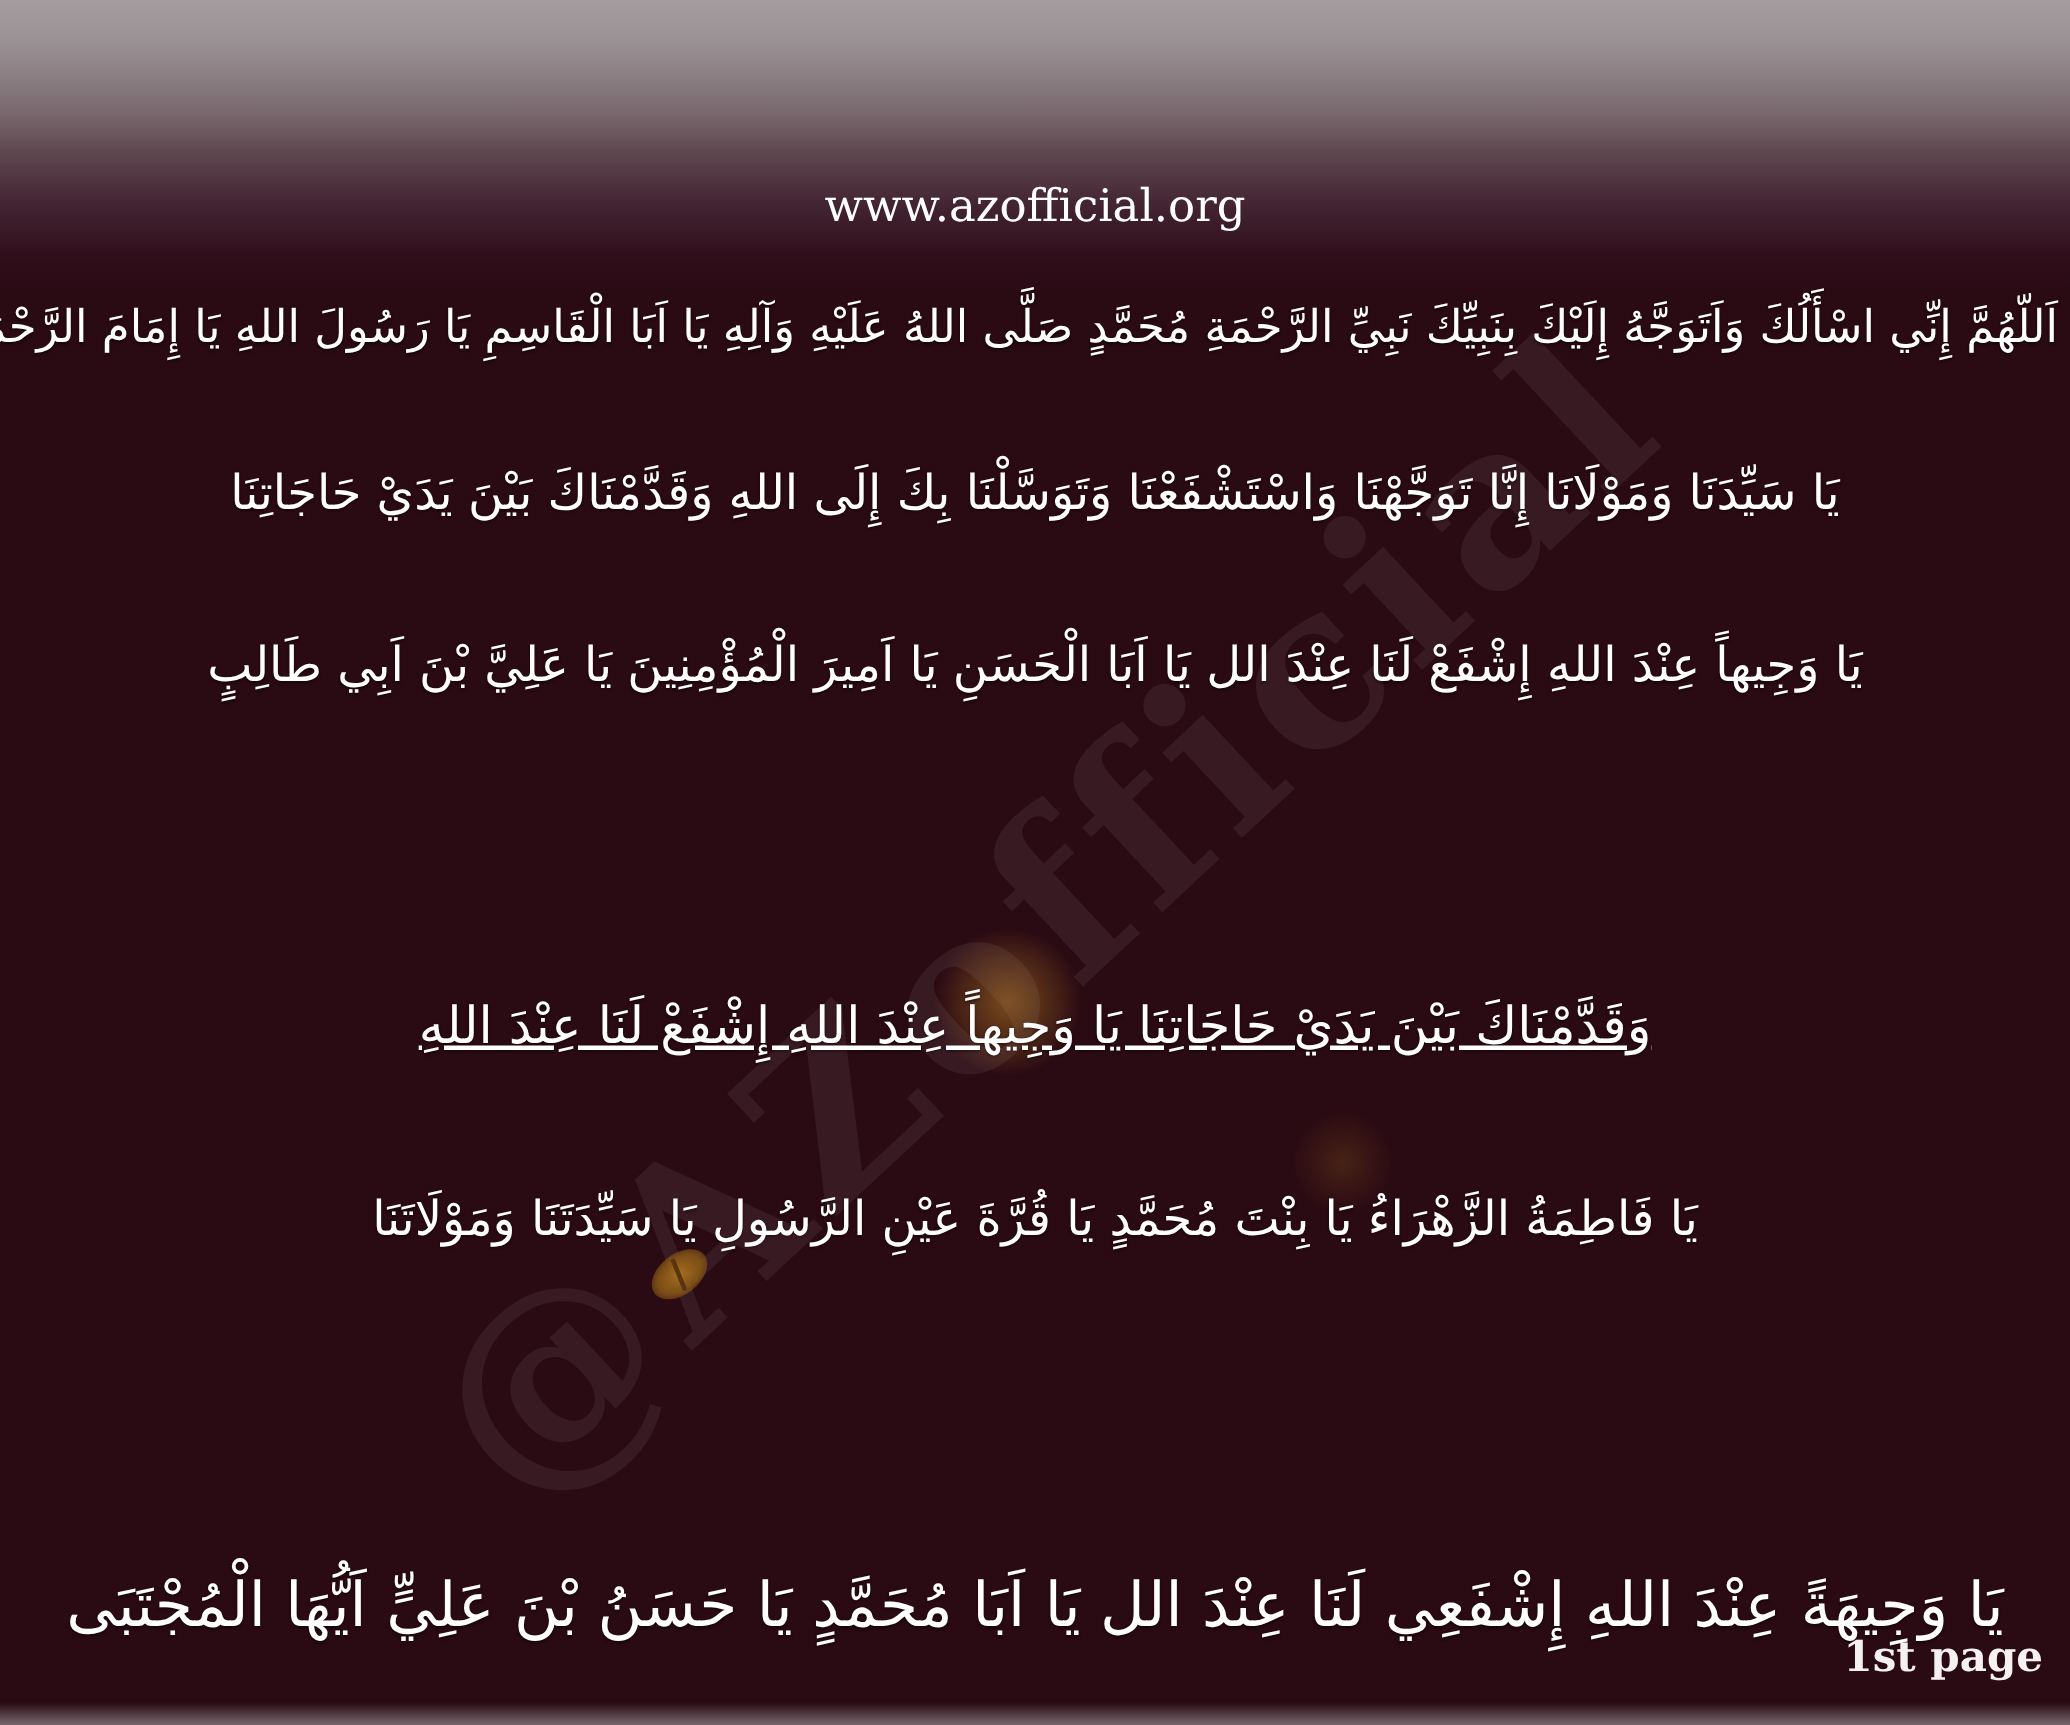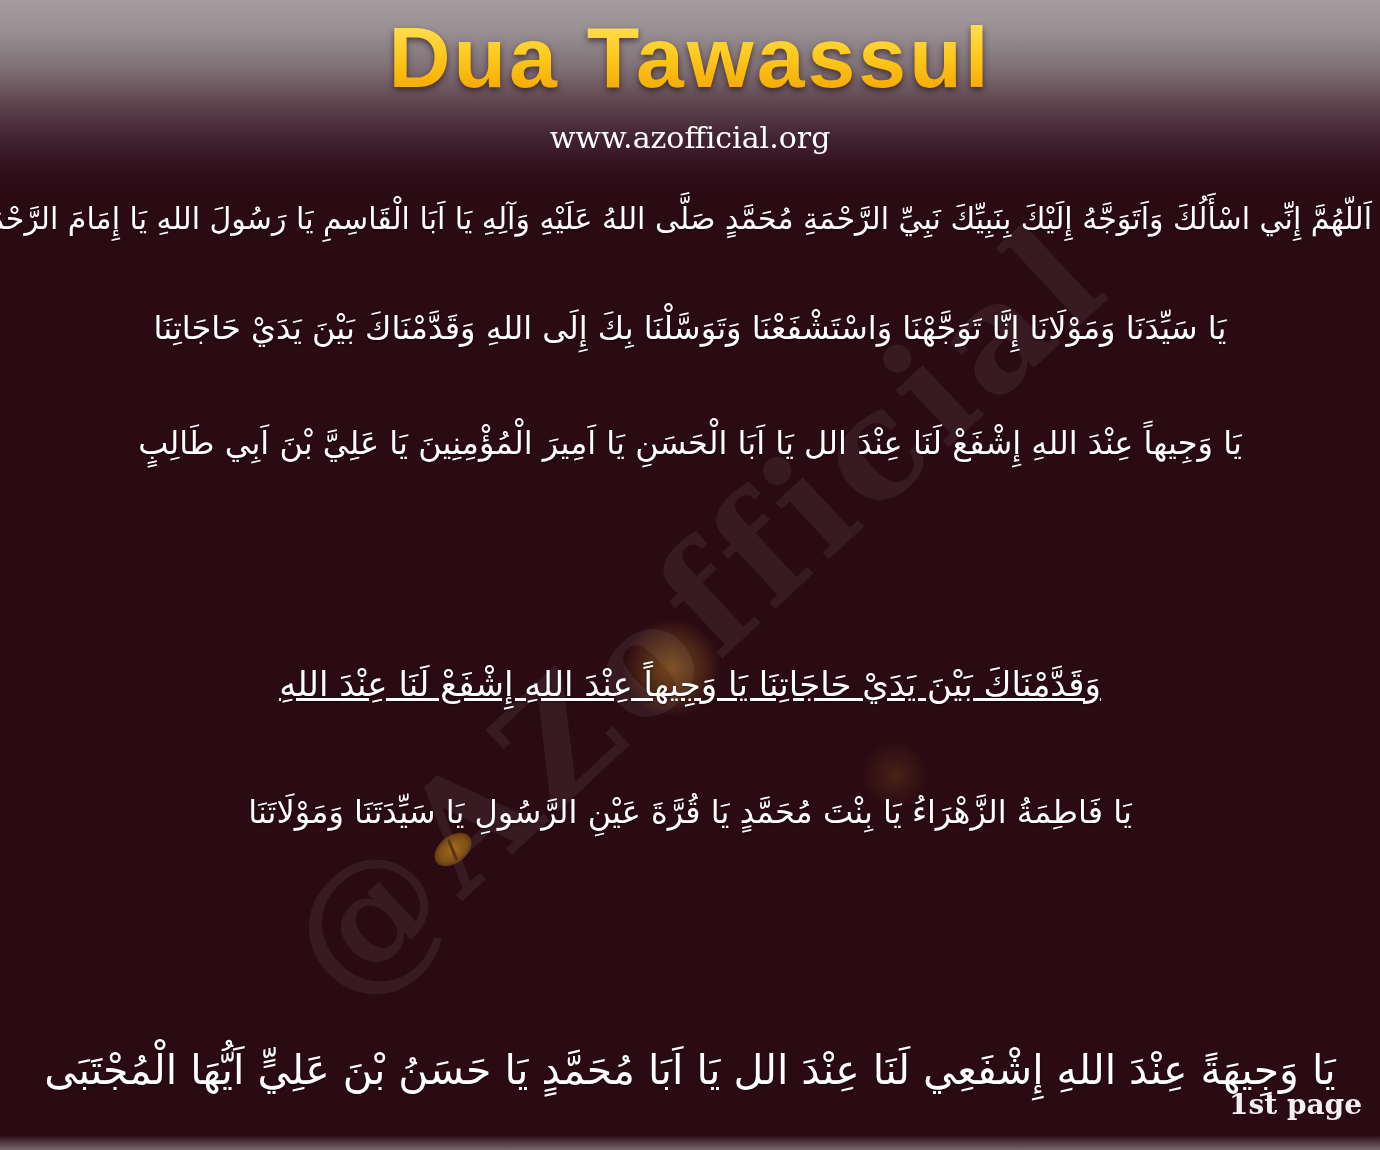--- a/index.html
+++ b/index.html
@@ -142,23 +142,20 @@
 
 <div class="page">
 
   <div class="watermark-wrap">
     <div class="watermark">@AZofficial</div>
   </div>
   <div class="bokeh-1"></div>
   <div class="bokeh-2"></div>
   <div class="bean"></div>
 
-  <div class="title-wrap">
-    <span class="title">Dua Tawassul</span>
-  </div>
   <div class="site-url">www.azofficial.org</div>
 
   <div class="line line-1" dir="rtl">اَللّهُمَّ إِنِّي اسْأَلُكَ وَاَتَوَجَّهُ إِلَيْكَ بِنَبِيِّكَ نَبِيِّ الرَّحْمَةِ مُحَمَّدٍ صَلَّى اللهُ عَلَيْهِ وَآلِهِ يَا اَبَا الْقَاسِمِ يَا رَسُولَ اللهِ يَا إِمَامَ الرَّحْمَةِ</div>
   <div class="line line-3" dir="rtl">يَا وَجِيهاً عِنْدَ اللهِ إِشْفَعْ لَنَا عِنْدَ الل يَا اَبَا الْحَسَنِ يَا اَمِيرَ الْمُؤْمِنِينَ يَا عَلِيَّ بْنَ اَبِي طَالِبٍ</div>
   <div class="line line-2" dir="rtl">يَا سَيِّدَنَا وَمَوْلَانَا إِنَّا تَوَجَّهْنَا وَاسْتَشْفَعْنَا وَتَوَسَّلْنَا بِكَ إِلَى اللهِ وَقَدَّمْنَاكَ بَيْنَ يَدَيْ حَاجَاتِنَا</div>
   <div class="line line-5" dir="rtl">وَقَدَّمْنَاكَ بَيْنَ يَدَيْ حَاجَاتِنَا يَا وَجِيهاً عِنْدَ اللهِ إِشْفَعْ لَنَا عِنْدَ اللهِ</div>
   <div class="line line-6" dir="rtl">يَا فَاطِمَةُ الزَّهْرَاءُ يَا بِنْتَ مُحَمَّدٍ يَا قُرَّةَ عَيْنِ الرَّسُولِ يَا سَيِّدَتَنَا وَمَوْلَاتَنَا</div>
   <div class="line line-8" dir="rtl">يَا وَجِيهَةً عِنْدَ اللهِ إِشْفَعِي لَنَا عِنْدَ الل يَا اَبَا مُحَمَّدٍ يَا حَسَنُ بْنَ عَلِيٍّ اَيُّهَا الْمُجْتَبَى</div>
 
   <div class="page-label">1st page</div>

